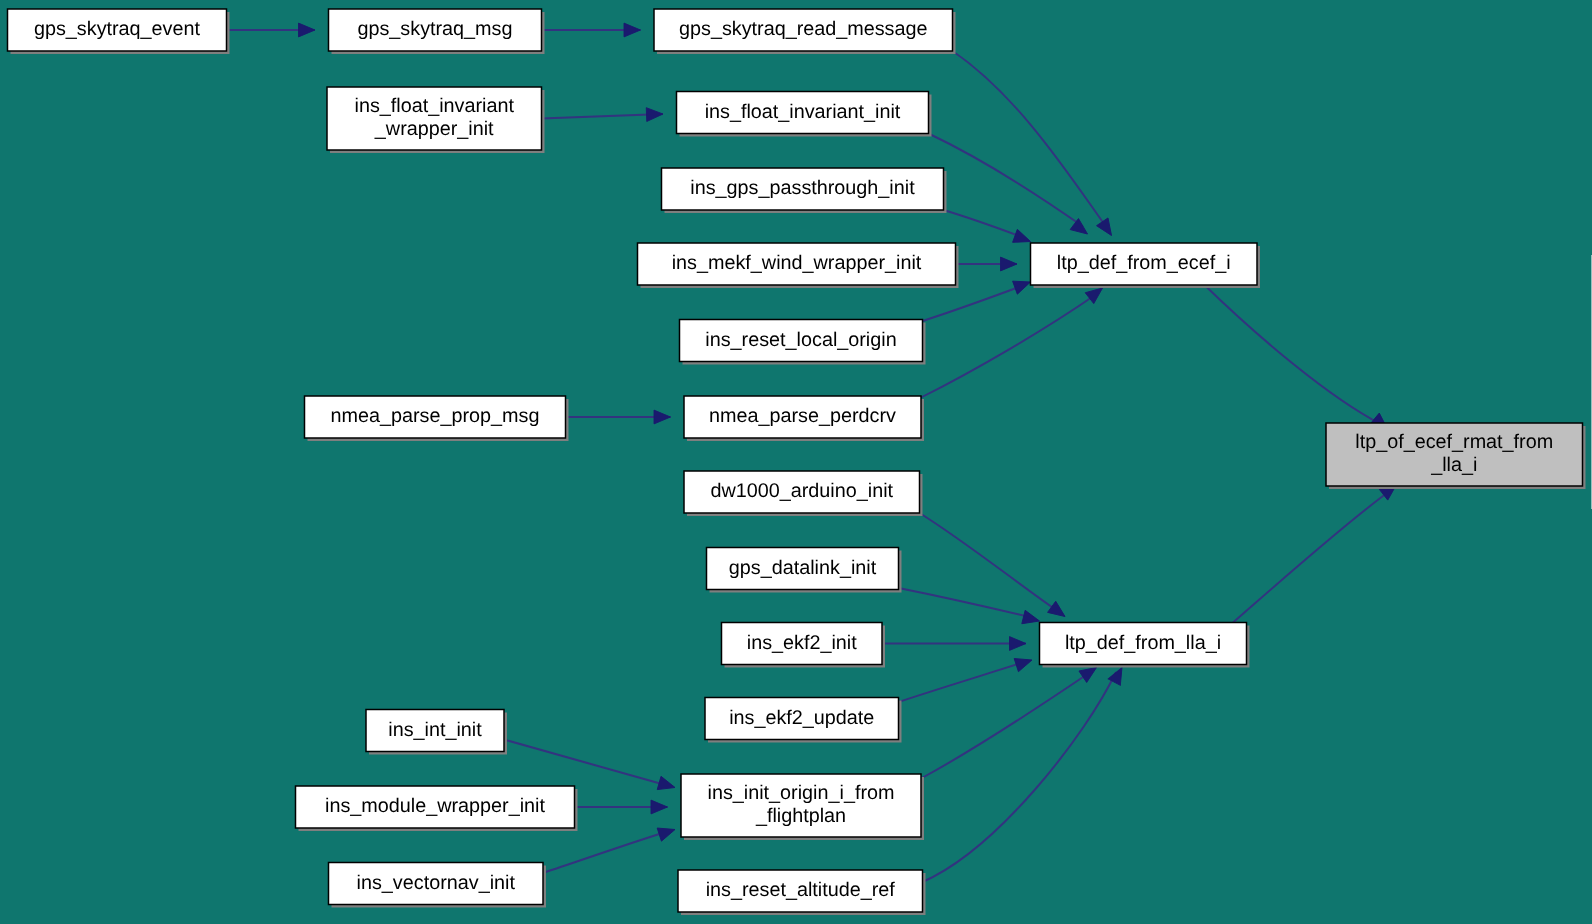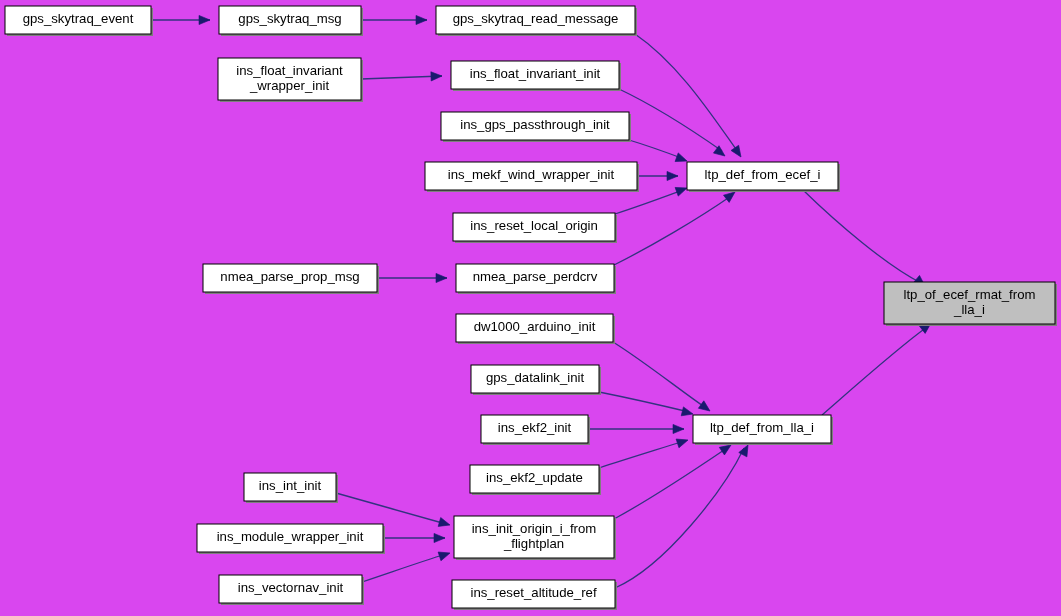--- a/index.html
+++ b/index.html
@@ -10,21 +10,21 @@
   body {
     width: 1061px;
     height: 616px;
     font-family: "Liberation Sans", sans-serif;
     overflow: hidden;
   }
   #graph-root {
     position: relative;
     width: 1061px;
     height: 616px;
-    background: #d946ef;
+    background: #0f766e;
   }
   svg#callgraph {
     display: block;
     width: 1061px;
     height: 616px;
   }
   .node-box {
     fill: #ffffff;
     stroke: #000000;
     stroke-width: 1;

